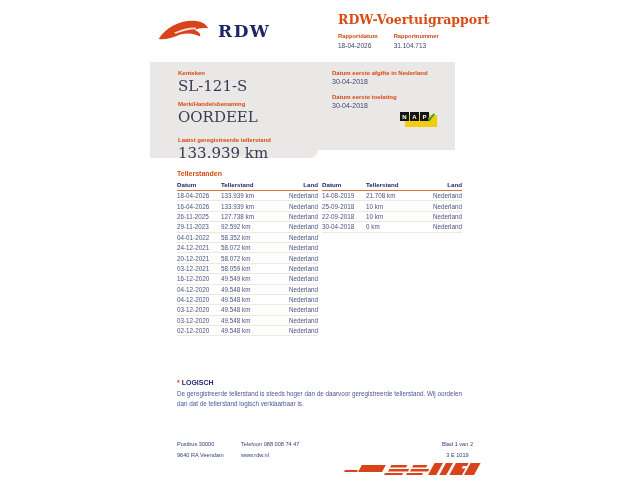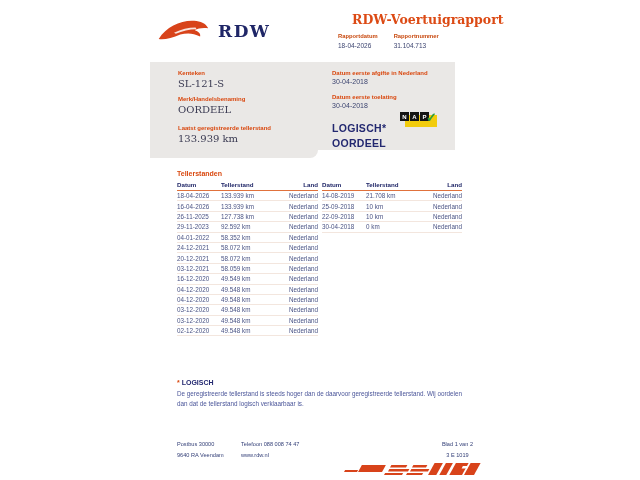--- a/index.html
+++ b/index.html
@@ -4,35 +4,35 @@
 <style>
   html,body { margin:0; padding:0; }
   body {
     width:640px; height:480px; position:relative; overflow:hidden;
     background:#ffffff; font-family:"Liberation Sans", sans-serif;
   }
   
   .logo-wrap { position:absolute; left:156px; top:14px; display:flex; align-items:center; }
   .logo-text { color:#1F2667; font-family:"DejaVu Serif", serif; font-weight:bold;
                font-size:17px; letter-spacing:1.5px; margin-left:8px; }
-  .report-title { position:absolute; left:352px; top:12px; color:#DC4A14;
+  .report-title { position:absolute; left:338px; top:12px; color:#DC4A14;
                   font-family:"DejaVu Serif", serif; font-weight:bold; font-size:12.5px; }
   .report-meta { position:absolute; left:338px; top:33px; display:flex; gap:16px; }
   .meta-label { color:#C8490F; font-weight:bold; font-size:5.8px; }
   .meta-value { color:#3C4470; font-size:6.5px; margin-top:3px; }
 
   
   .panel { position:absolute; left:150px; top:62px; width:305px; height:88px; background:#EAE8E6; }
   .panel-ext { position:absolute; left:150px; top:150px; width:168px; height:8px;
                background:#EAE8E6; border-bottom-right-radius:10px; }
   .panel-left { position:absolute; left:178px; top:70px; width:140px; }
   .panel-right { position:absolute; left:332px; top:70px; width:120px; }
   .lbl { color:#D9480F; font-weight:bold; font-size:6px; margin-top:6px; margin-bottom:2px; }
   .lbl:first-child { margin-top:0; }
-  .val-lg { color:#3A3A52; font-size:10px; line-height:1.15; font-family:"DejaVu Serif", serif; }
+  .val-lg { color:#3A3A52; font-size:15px; line-height:1.15; font-family:"DejaVu Serif", serif; }
   .val-sm { color:#3C4470; font-size:7px; }
   .oordeel { margin-top:12px; color:#232870; font-weight:bold; font-size:10.5px;
              line-height:1.45; letter-spacing:0.3px; }
   
   .nap { position:absolute; left:400px; top:111px; width:40px; height:17px; }
   .nap-yellow { position:absolute; left:5px; top:4px; width:32px; height:12px; background:#F2CC0D; }
   .nap-sq { position:absolute; top:1px; width:9px; height:9px; background:#141414; color:#fff;
             font-size:6px; font-weight:bold; display:flex; align-items:center; justify-content:center; }
   .nap-check { position:absolute; left:26px; top:-1px; color:#2E9E3A; font-size:13px; font-weight:bold; }
 
@@ -97,24 +97,20 @@
   <div class="val-lg">OORDEEL</div>
   <div class="lbl" style="margin-top:10px">Laatst geregistreerde tellerstand</div>
   <div class="val-lg">133.939 km</div>
 </div>
 
 <div class="panel-right">
   <div class="lbl">Datum eerste afgifte in Nederland</div>
   <div class="val-sm">30-04-2018</div>
   <div class="lbl" style="margin-top:9px">Datum eerste toelating</div>
   <div class="val-sm">30-04-2018</div>
-  <div class="oordeel">
-    <div>LOGISCH*</div>
-    <div>OORDEEL</div>
-  </div>
 </div>
 
 <div class="nap">
   <div class="nap-yellow"></div>
   <div class="nap-sq" style="left:0">N</div>
   <div class="nap-sq" style="left:10px">A</div>
   <div class="nap-sq" style="left:20px">P</div>
   <div class="nap-check">✓</div>
 </div>
 

